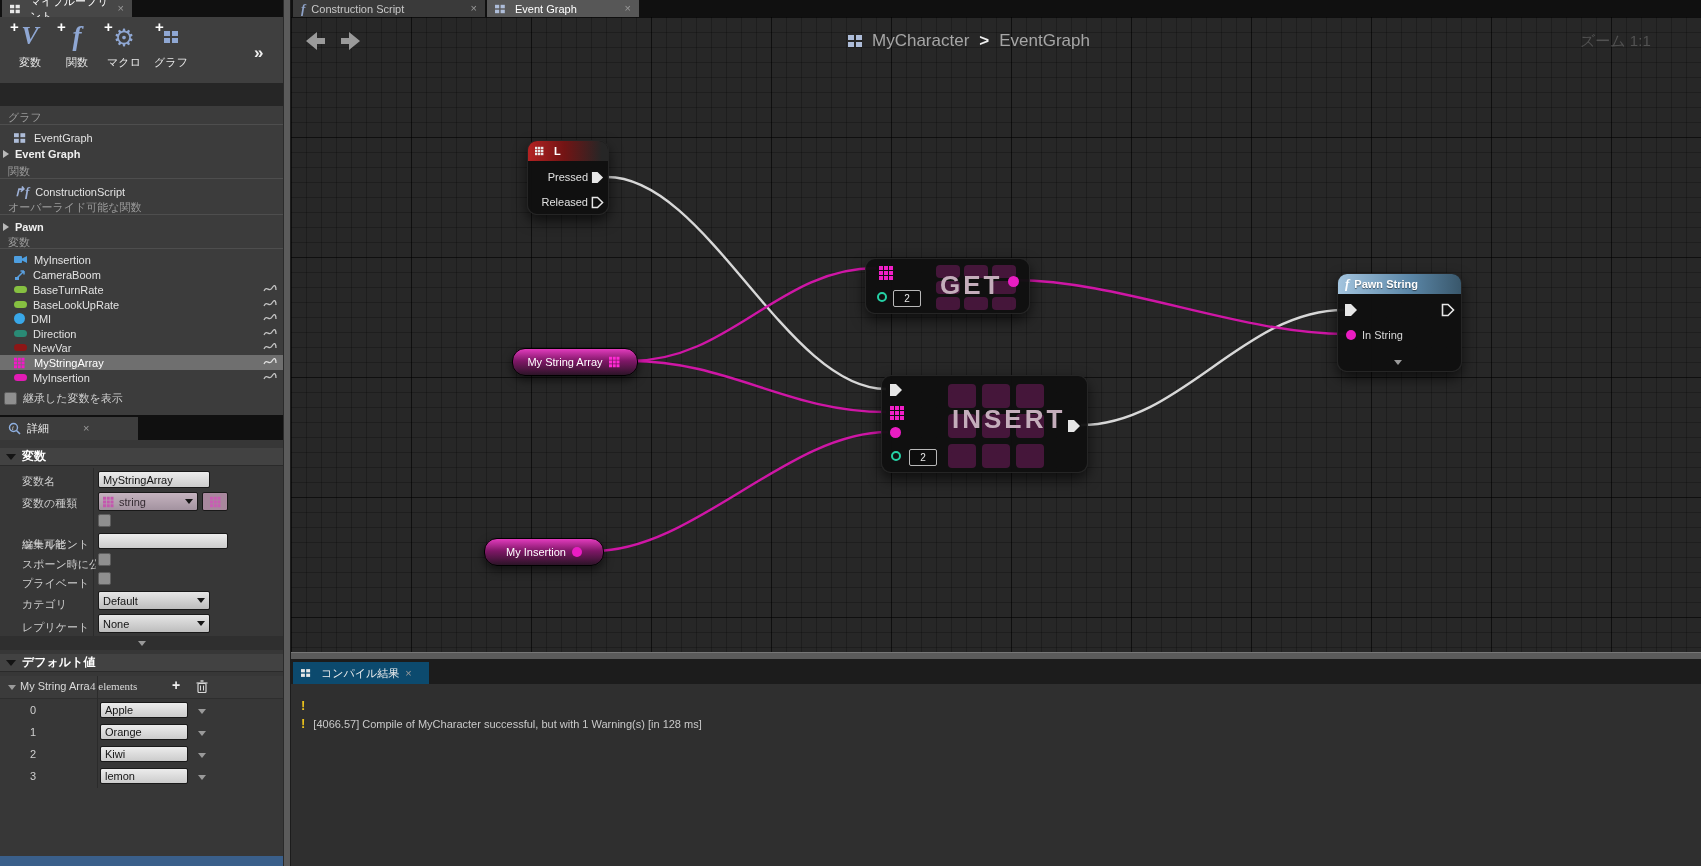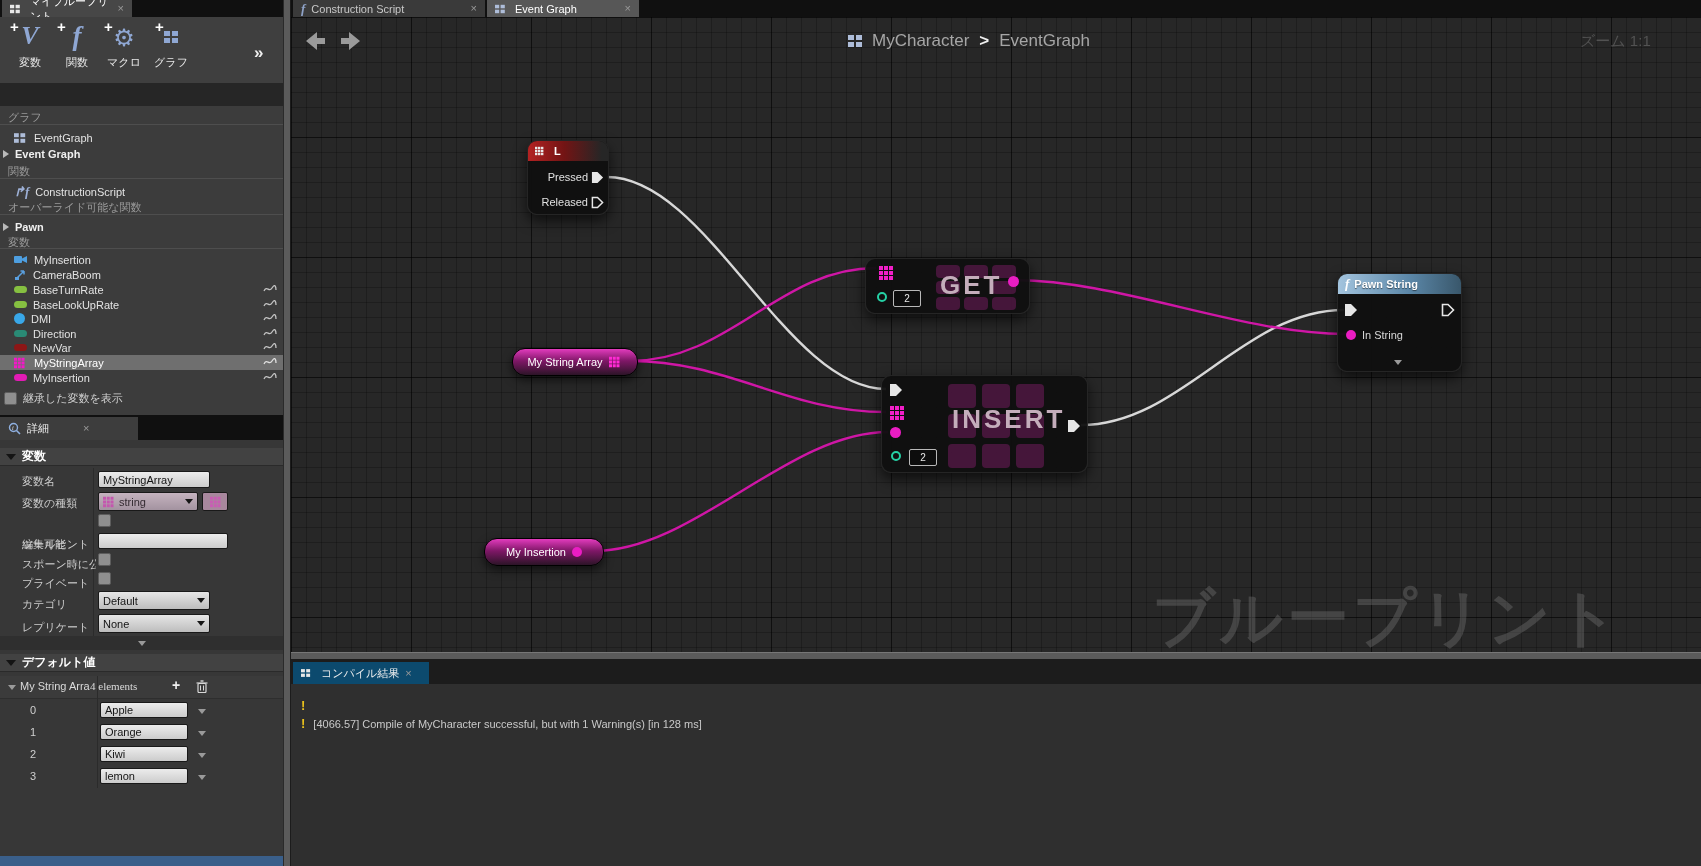--- a/index.html
+++ b/index.html
@@ -359,21 +359,20 @@
 
   <div class="a row" style="left:848px;top:31px;gap:10px;">
     <span class="g4" style="color:#aebdd9;"></span>
     <span style="font-size:17px;color:#a6a6a6;">MyCharacter</span>
     <span style="font-size:17px;color:#eeeeee;font-weight:bold;">&gt;</span>
     <span style="font-size:17px;color:#a6a6a6;">EventGraph</span>
   </div>
 
   <div class="a" style="left:1580px;top:32px;font-size:15px;color:#525252;">ズーム 1:1</div>
 
-  <div class="a" style="left:1152px;top:576px;font-size:62px;font-weight:bold;color:rgba(125,125,125,.35);letter-spacing:4px;white-space:nowrap;">ブループリント</div>
 
   <div class="node" style="left:527px;top:140px;width:80px;height:73px;">
     <div class="nodehdr" style="background:linear-gradient(90deg,#b32222,#731414 45%,#262626 92%);">
       <span class="g9" style="color:#e9e9e9;transform:scale(.6);transform-origin:left center;"></span>
       <span style="font-size:11px;">L</span>
     </div>
     <div style="position:absolute;right:20px;top:30px;color:#e0e0e0;">Pressed</div>
     <svg style="position:absolute;right:4px;top:30px;" width="13" height="13" viewBox="0 0 14 14">
         <path d="M1 1 L7 1 L13 7 L7 13 L1 13 Z" fill="#e6e6e6"></path>
       </svg>

